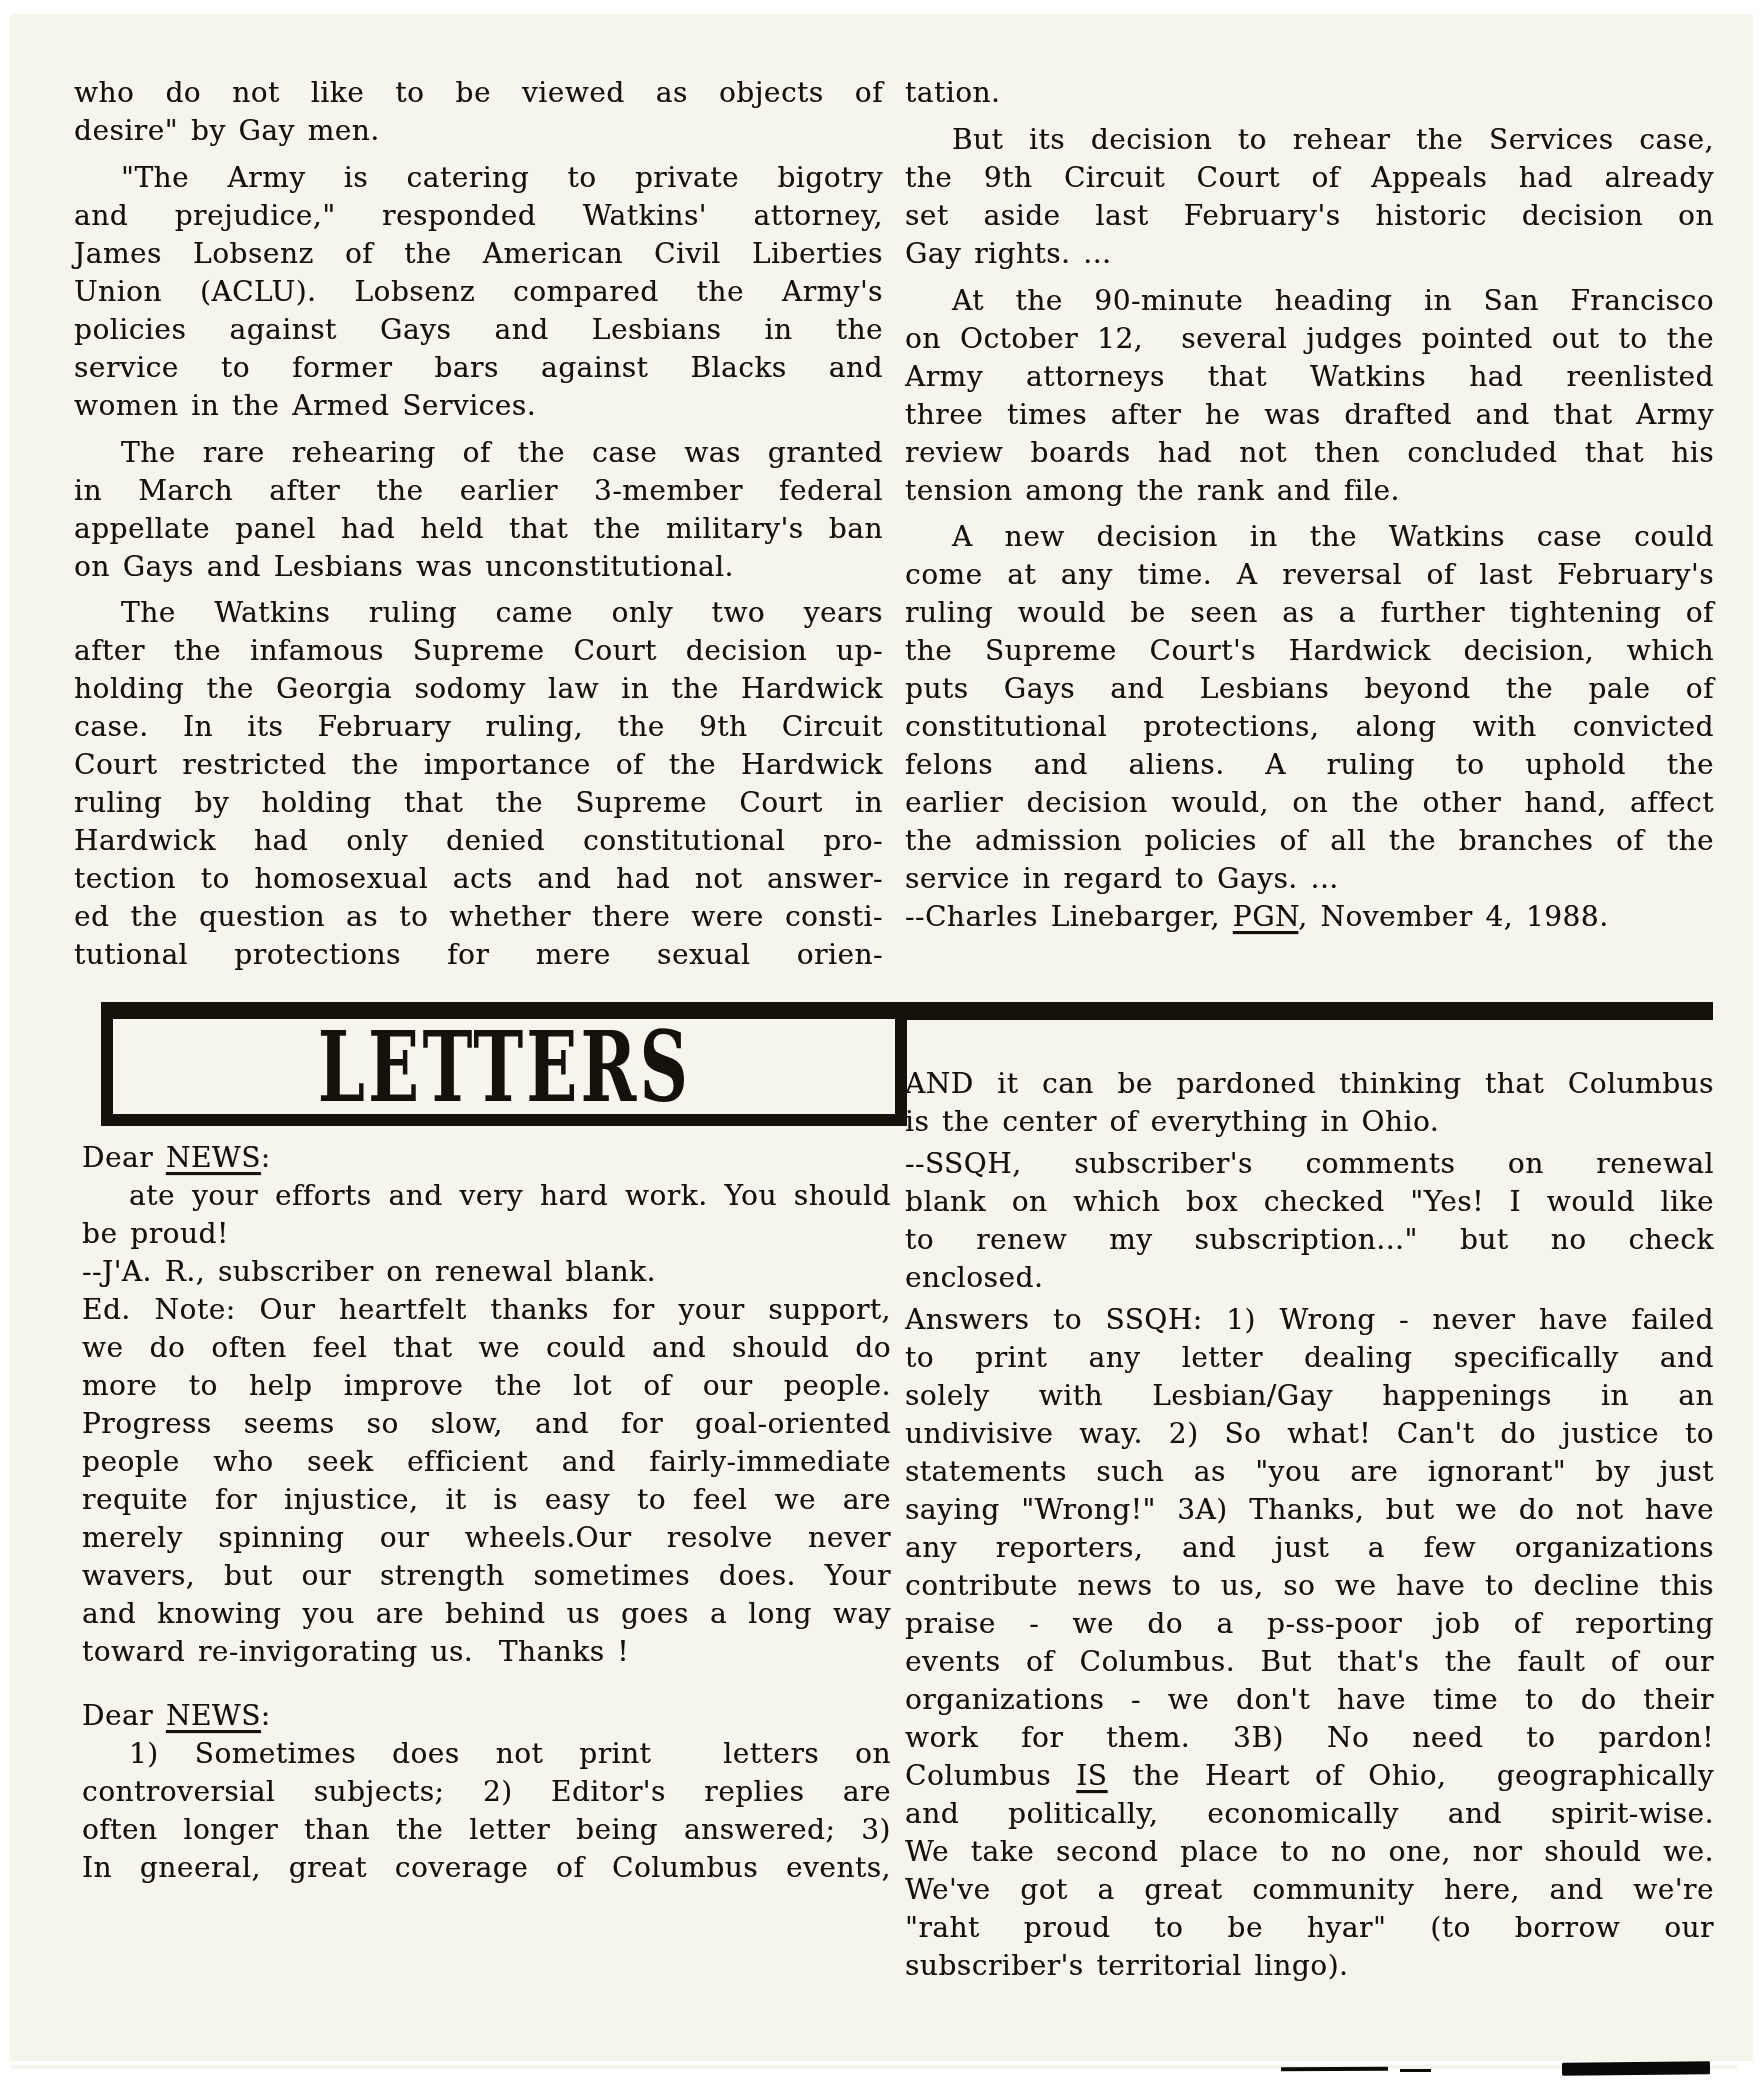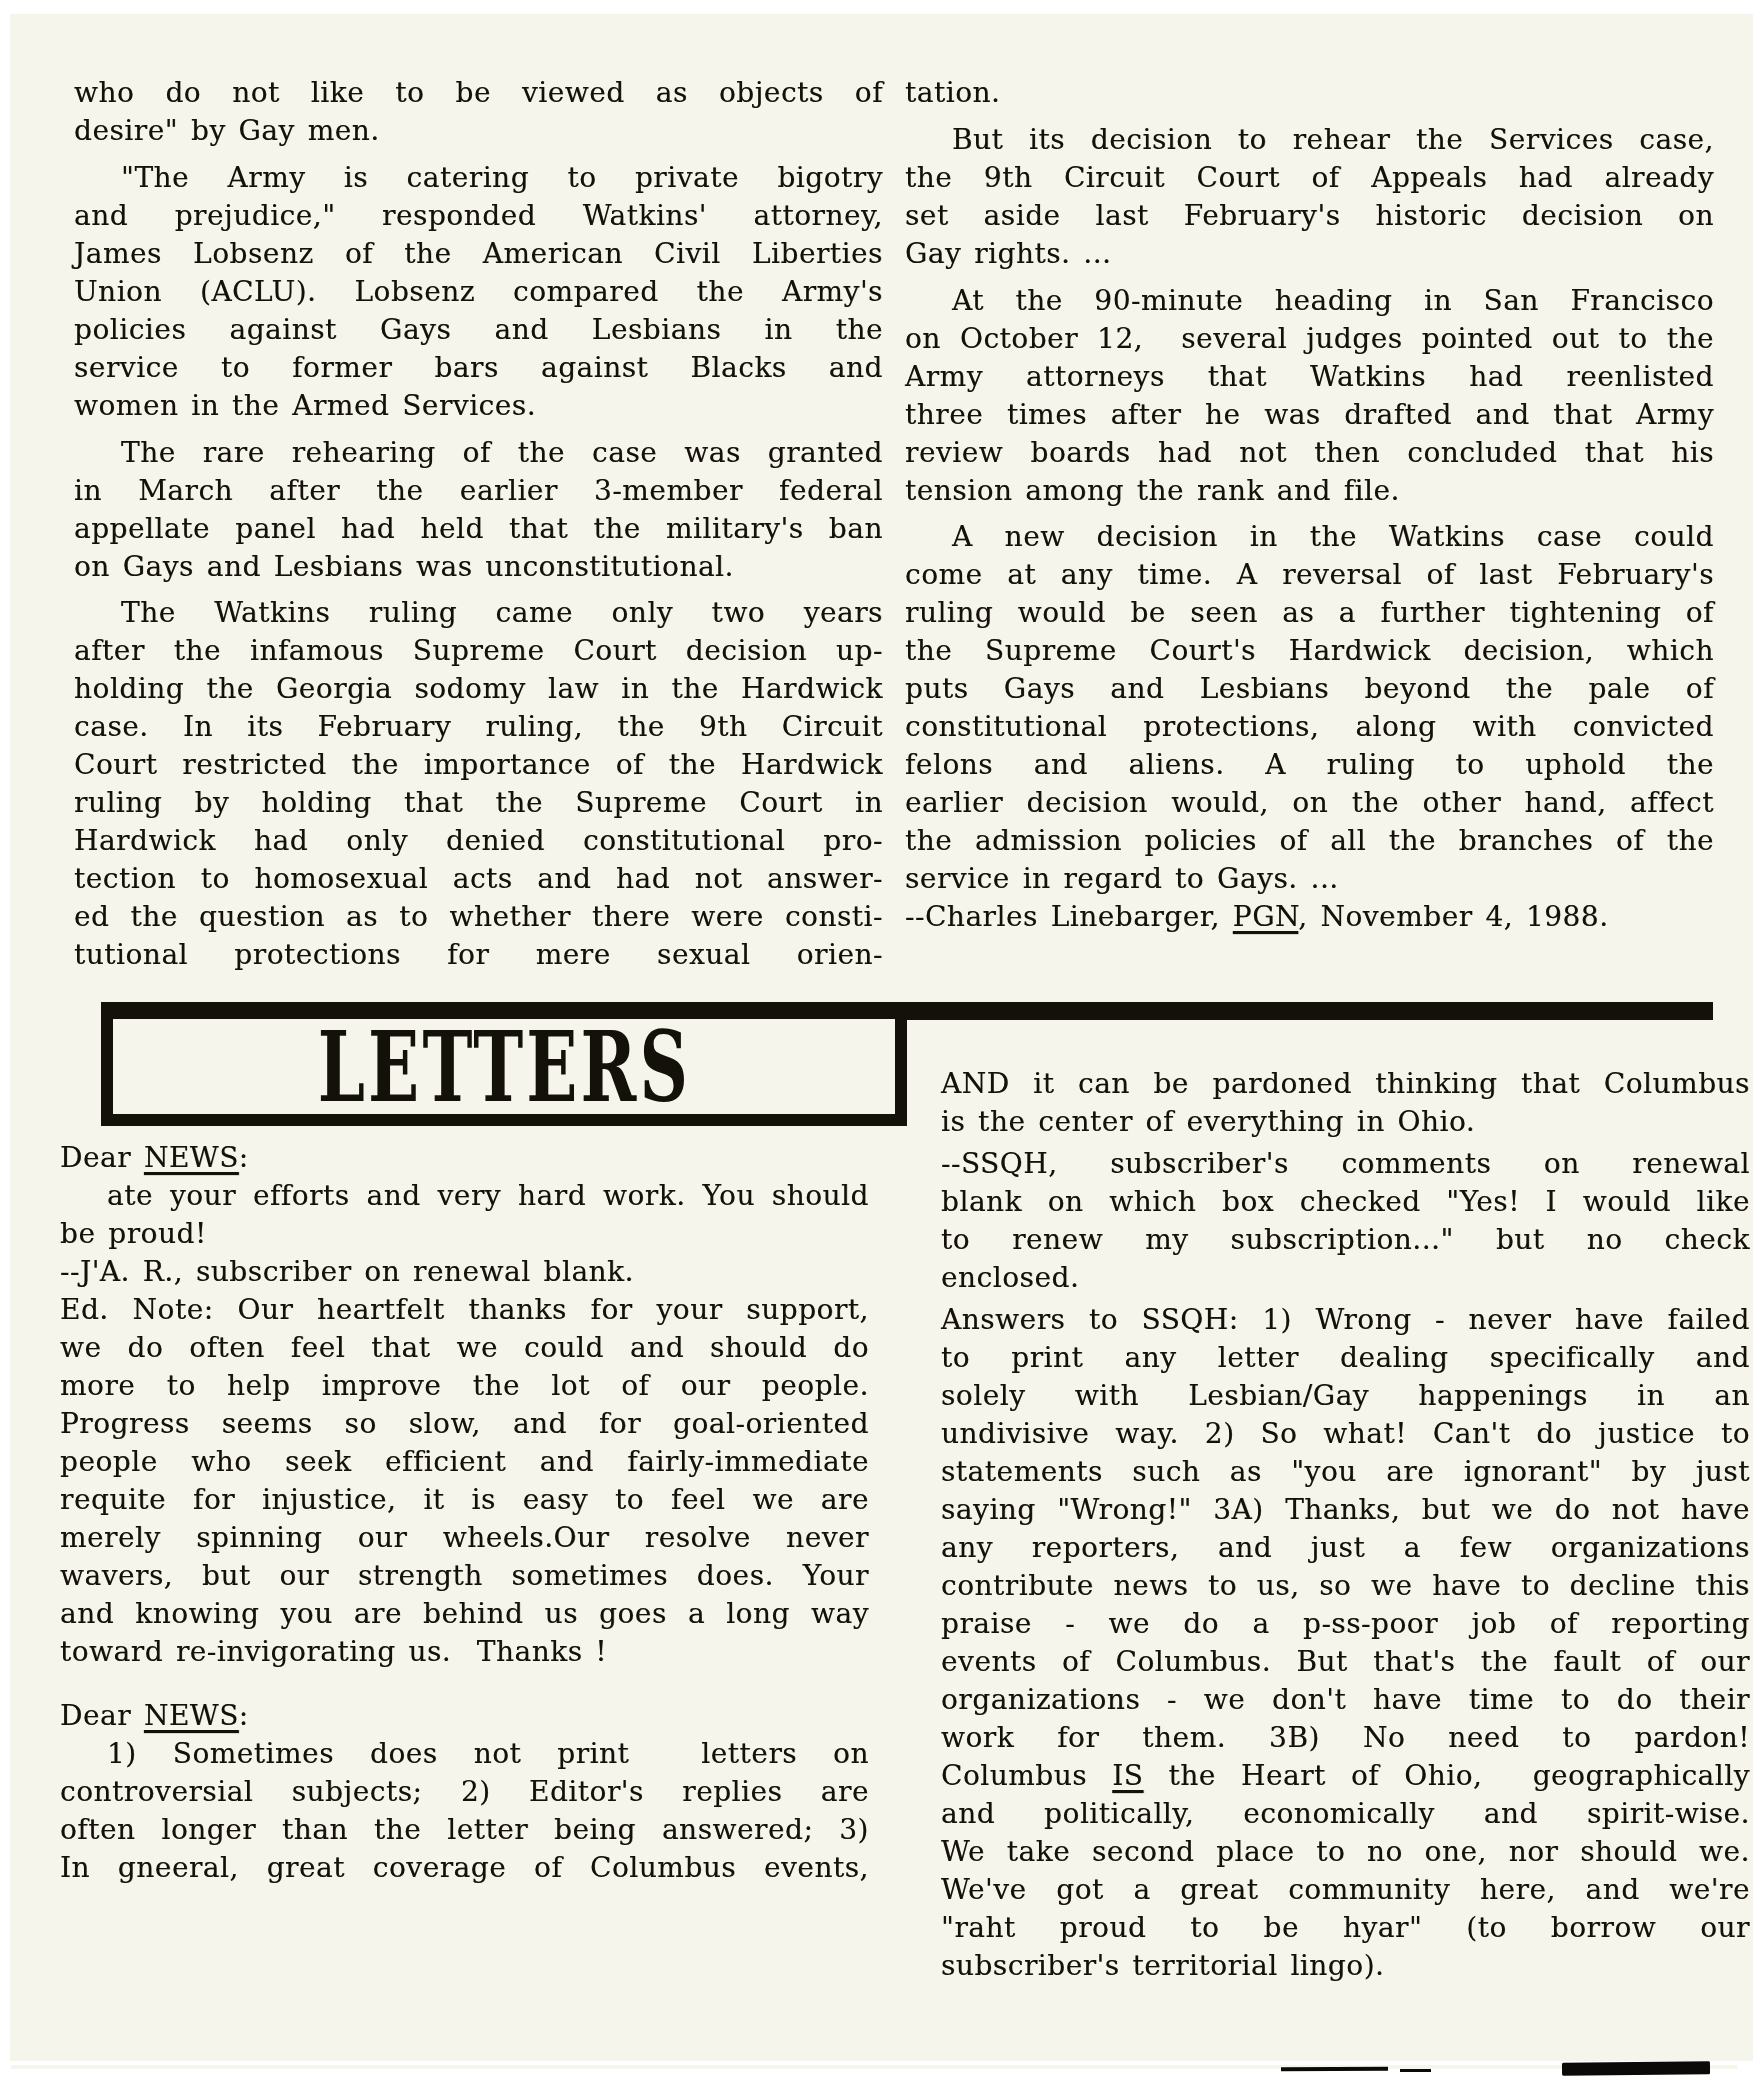--- a/index.html
+++ b/index.html
@@ -9,22 +9,22 @@
   html,body{margin:0;padding:0;background:#ffffff;}
   .page{position:relative;width:1762px;height:2087px;background:#ffffff;overflow:hidden;
         font-family:"DejaVu Serif", serif;color:var(--ink);}
   .sheet{position:absolute;left:9.8px;top:13.8px;width:1743px;height:2047px;background:var(--sheet);}
   .edge-strip{position:absolute;left:10.8px;top:2065px;width:1726px;height:4.4px;background:var(--sheet);}
 
   
   .col{position:absolute;width:809px;}
   #leftArticle{left:74px;top:74px;}
   #rightArticle{left:905px;top:74px;}
-  #leftLetters{left:60px;top:1139px;}
-  #rightLetters{left:905px;top:1065px;margin-left:36px;}
+  #leftLetters{left:82px;top:1139px;}
+  #rightLetters{left:905px;top:1065px;}
 
   .block{margin:0;}
   .line{
     height:38px;line-height:38px;font-size:28px;letter-spacing:0.5px;word-spacing:3.4px;
     white-space:nowrap;overflow:visible;
     text-align:justify;text-align-last:justify;
     text-shadow:0.3px 0.3px 0 rgba(10,8,4,0.45);
   }
   .line.last{text-align-last:left;}
   .block.indent .line:first-child{text-indent:47px;}

